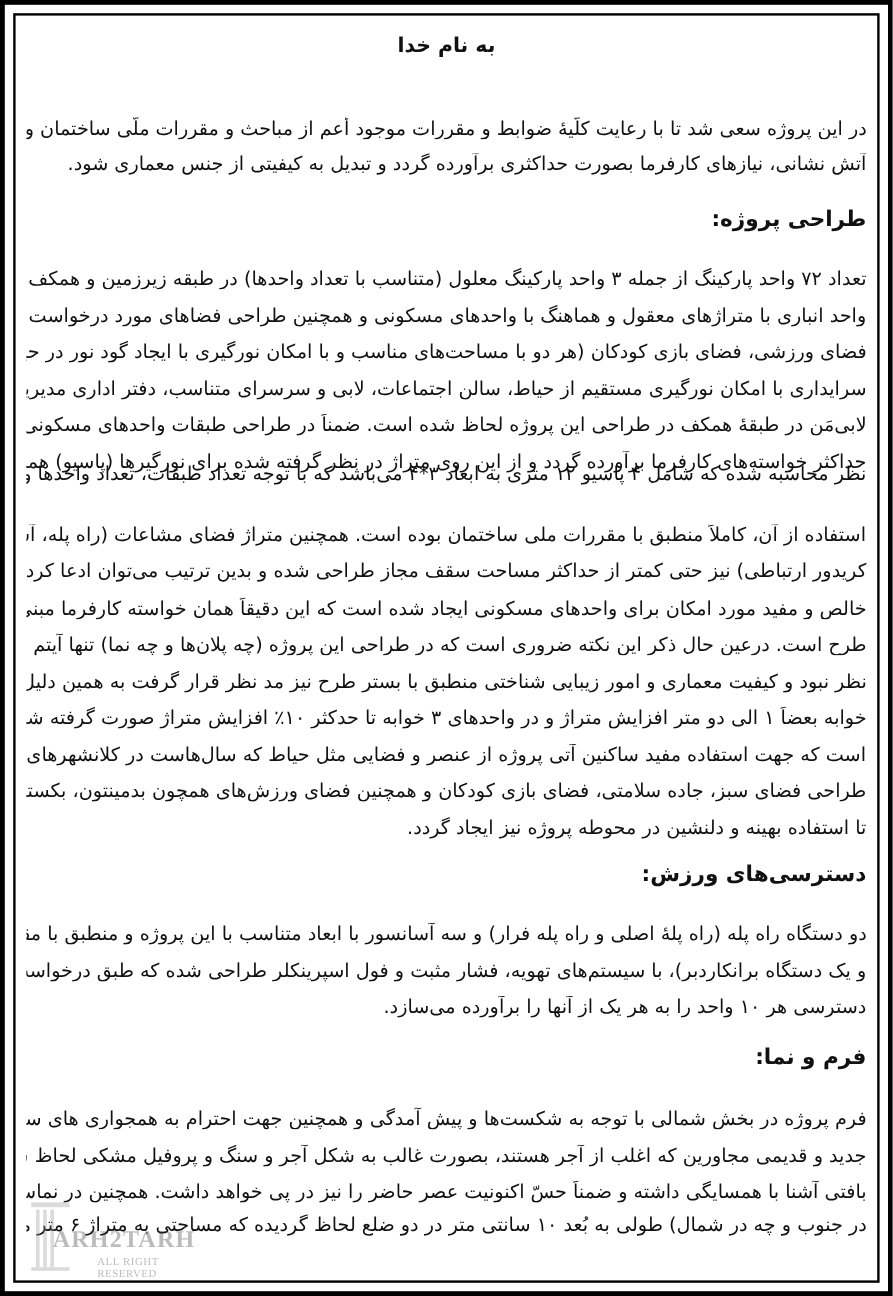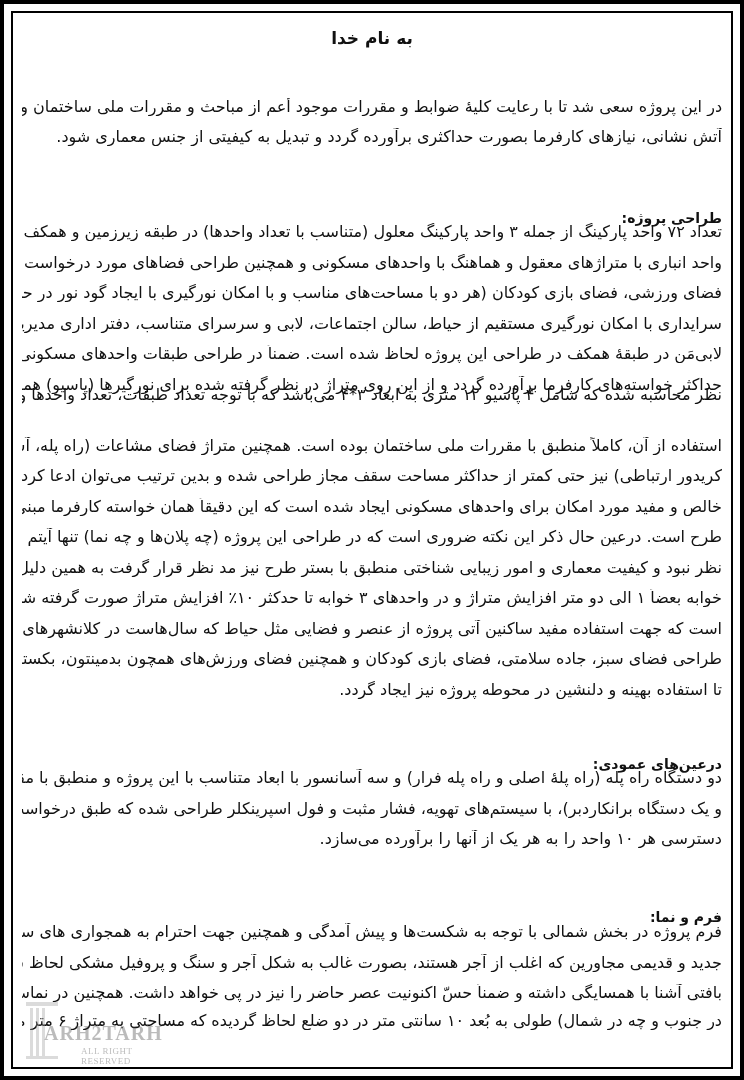--- a/index.html
+++ b/index.html
@@ -16,21 +16,21 @@
     position: absolute; left: 0; top: 0; width: 744px; height: 1080px;
     direction: rtl; font-family: "DejaVu Serif", "Liberation Serif", serif;
     color: #111111;
   }
   .title {
     position: absolute; top: 28px; left: 0; right: 0; text-align: center;
     font-family: "DejaVu Sans", sans-serif; font-weight: bold; font-size: 17px;
   }
   .heading {
     position: absolute; right: 22px; font-family: "DejaVu Sans", sans-serif;
-    font-weight: bold; font-size: 14px; white-space: nowrap; margin-top: 38px;
+    font-weight: bold; font-size: 18px; white-space: nowrap;
   }
   .line {
     position: absolute; right: 22px; left: 22px;
     font-family: "DejaVu Sans", sans-serif; font-size: 16px;
     white-space: nowrap; text-align: justify; text-align-last: justify;
     line-height: 18px; height: 18px; overflow: hidden;
   }
   .line.last { text-align-last: right; }
   .watermark {
     position: absolute; left: 24px; bottom: 20px; width: 150px; height: 60px;
@@ -70,21 +70,21 @@
     <div class="line" style="top:497.5px">خالص و مفید مورد امکان برای واحدهای مسکونی ایجاد شده است که این دقیقاً همان خواسته کارفرما مبنی بر اقتصادی بودن</div>
     <div class="line" style="top:528px">طرح است. درعین حال ذکر این نکته ضروری است که در طراحی این پروژه (چه پلان‌ها و چه نما) تنها آیتم اکونومی بودن مد</div>
     <div class="line" style="top:558.5px">نظر نبود و کیفیت معماری و امور زیبایی شناختی منطبق با بستر طرح نیز مد نظر قرار گرفت به همین دلیل در واحدهای تک</div>
     <div class="line" style="top:589px">خوابه بعضاً ۱ الی دو متر افزایش متراژ و در واحدهای ۳ خوابه تا حدکثر ۱۰٪ افزایش متراژ صورت گرفته شده است. لازم به ذکر</div>
     <div class="line" style="top:619.5px">است که جهت استفاده مفید ساکنین آتی پروژه از عنصر و فضایی مثل حیاط که سال‌هاست در کلانشهرهای کشور فراموش شده</div>
     <div class="line" style="top:650px">طراحی فضای سبز، جاده سلامتی، فضای بازی کودکان و همچنین فضای ورزش‌های همچون بدمینتون، بکستبال و ... دیده شده</div>
     <div class="line last" style="top:680.5px">تا استفاده بهینه و دلنشین در محوطه پروژه نیز ایجاد گردد.</div>
   </div>
 
   <div>
-    <div class="heading" style="top:718px">درعین‌های عمودی:</div>
+    <div class="heading" style="top:718px">دسترسی‌های ورزش:</div>
     <div class="line" style="top:769px">دو دستگاه راه پله (راه پلهٔ اصلی و راه پله فرار) و سه آسانسور با ابعاد متناسب با این پروژه و منطبق با مقررات (1 دستگاه نفر بر</div>
     <div class="line" style="top:799.5px">و یک دستگاه برانکاردبر)، با سیستم‌های تهویه، فشار مثبت و فول اسپرینکلر طراحی شده که طبق درخواست کارفرما امکان</div>
     <div class="line last" style="top:830px">دسترسی هر ۱۰ واحد را به هر یک از آنها را برآورده می‌سازد.</div>
   </div>
 
   <div>
     <div class="heading" style="top:871px">فرم و نما:</div>
     <div class="line" style="top:923px">فرم پروژه در بخش شمالی با توجه به شکست‌ها و پیش آمدگی و همچنین جهت احترام به همجواری های سایت، و ساختمان‌های</div>
     <div class="line" style="top:953.5px">جدید و قدیمی مجاورین که اغلب از آجر هستند، بصورت غالب به شکل آجر و سنگ و پروفیل مشکی لحاظ شده این‌گونه بنا</div>
     <div class="line" style="top:984px">بافتی آشنا با همسایگی داشته و ضمناً حسّ اکنونیت عصر حاضر را نیز در پی خواهد داشت. همچنین در نماسازی این پروژه (چه</div>

